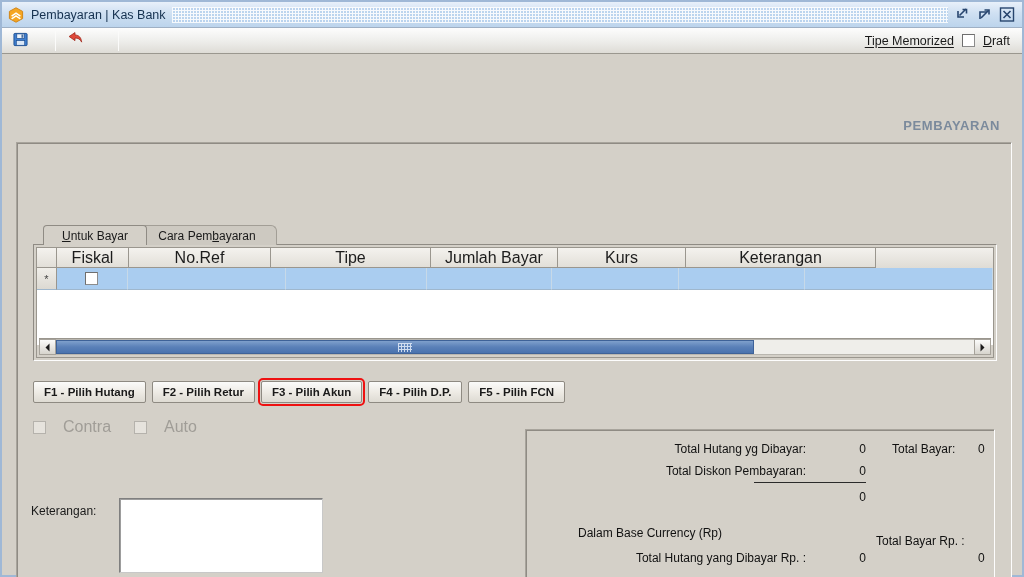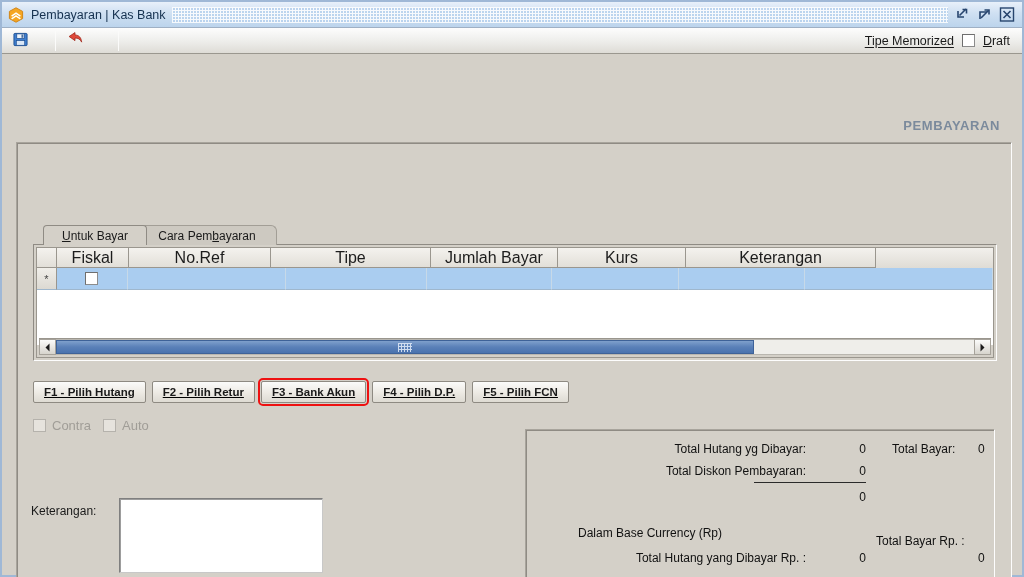--- a/index.html
+++ b/index.html
@@ -296,21 +296,21 @@
     background-image:
       repeating-linear-gradient(to bottom,#dbe6f5 0 1px, transparent 1px 3px),
       repeating-linear-gradient(to right,#dbe6f5 0 1px, transparent 1px 3px);
     opacity: .9;
   }
 
   
   .fbtn-row {
     position: absolute;
     left: 16px; top: 238px;
-    display: flex; gap: 6px; text-decoration: underline;
+    display: flex; gap: 6px;
   }
   .fbtn {
     height: 22px;
     padding: 0 10px;
     font-size: 11.5px; font-weight: bold;
     color: #1a1a1a;
     background: linear-gradient(to bottom,#fbfbfa 0%,#eeebe5 50%,#dedbd3 100%);
     border: 1px solid #8e8a82;
     border-radius: 2px;
     display: flex; align-items: center; justify-content: center;
@@ -319,22 +319,22 @@
   }
   .fbtn.highlight {
     outline: 2px solid #ee1111;
     outline-offset: 1px;
   }
 
   
   .chkrow {
     position: absolute;
     left: 16px; top: 275px;
-    display: flex; align-items: center; gap: 6px;
-    font-size: 13px;
+    display: flex; align-items: center; gap: 17px;
+    font-size: 16px;
   }
   .chkrow .lbl-dis { color: #a09d97; }
   .memo {
     position: absolute;
     left: 102px; top: 355px;
     width: 204px; height: 75px;
     background: #fff;
     border: 1px solid #7f7f7f;
     border-right-color: #c8c8c8; border-bottom-color: #c8c8c8;
     box-shadow: inset 1px 1px 0 #9d9d9d;
@@ -517,21 +517,21 @@
                   <path d="M1.5 0.5 L5.5 4.5 L1.5 8.5 Z" fill="#1b1b1b"></path>
                 </svg>
             </div>
           </div>
         </div>
       </div>
 
       <div class="fbtn-row">
         <div class="fbtn">F1 - Pilih Hutang</div>
         <div class="fbtn">F2 - Pilih Retur</div>
-        <div class="fbtn highlight" style="outline-color: rgb(238, 17, 17);">F3 - Bank Akun</div>
+        <div class="fbtn highlight" style="outline-color: rgb(238, 17, 17);">F3 - Pilih Akun</div>
         <div class="fbtn">F4 - Pilih D.P.</div>
         <div class="fbtn">F5 - Pilih FCN</div>
       </div>
 
       <div class="chkrow">
         <span class="chk disabled"></span>
         <span class="lbl-dis">Contra</span>
         <span class="chk disabled" style="margin-left:6px;"></span>
         <span class="lbl-dis">Auto</span>
       </div>

